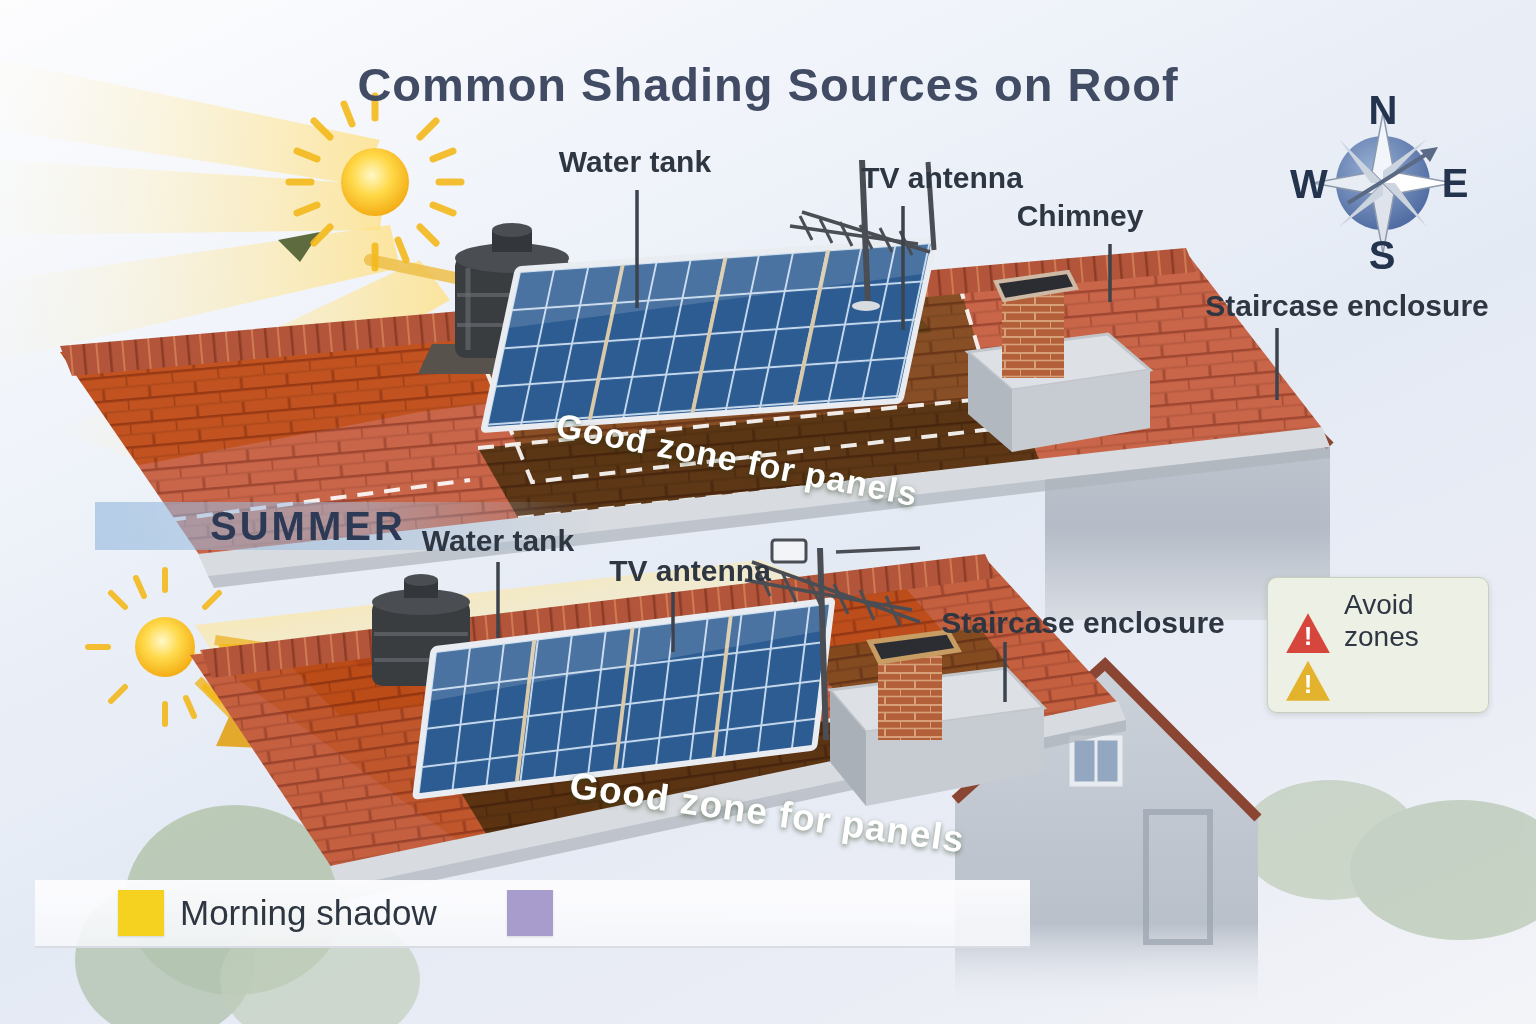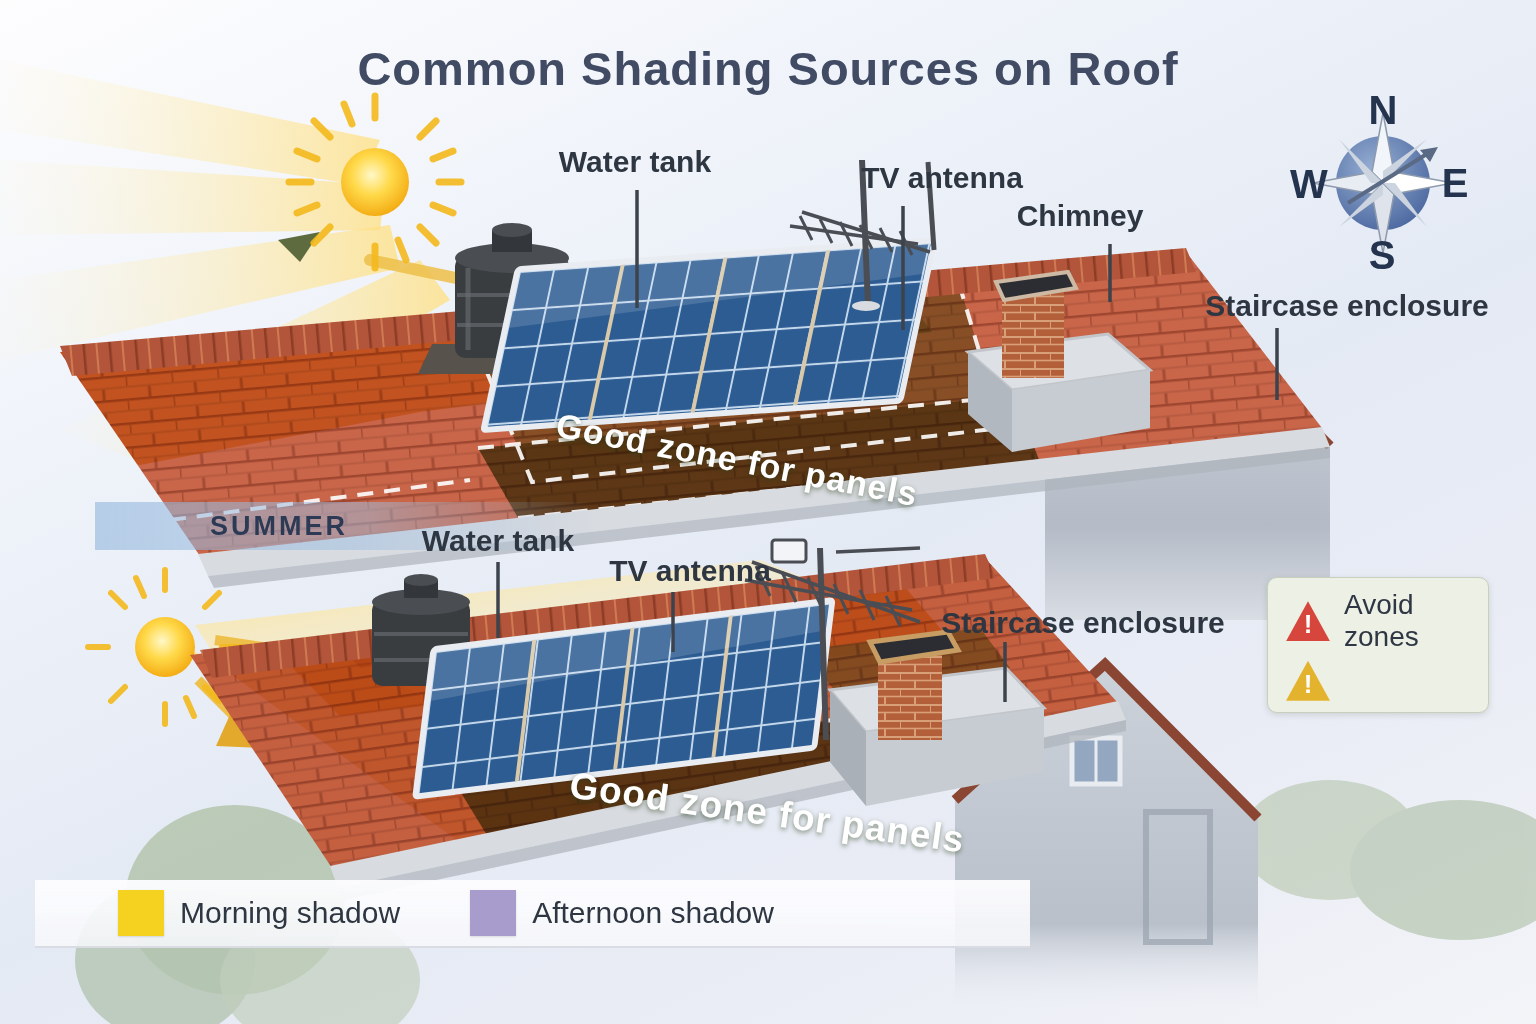--- a/index.html
+++ b/index.html
@@ -1,48 +1,48 @@
 <!DOCTYPE html>
 <html><head>
 <meta charset="utf-8">
 <style>
   html,body{margin:0;padding:0;}
   body{font-family:"Liberation Sans",sans-serif;background:#dfe5ef;}
   #canvas{position:relative;width:1536px;height:1024px;overflow:hidden;
     background:linear-gradient(155deg,#fdfdfe 0%,#eef2f9 30%,#e4eaf4 55%,#e9ecf5 75%,#f3f4f8 100%);}
   .abs{position:absolute;}
-  #title{left:768px;top:68px;transform:translate(-50%,-50%);
+  #title{left:768px;top:84px;transform:translate(-50%,-50%);
     font-size:47px;font-weight:600;color:#414b63;letter-spacing:1px;white-space:nowrap;}
   .obj-label{transform:translate(-50%,-50%);font-size:30px;color:#2e3642;white-space:nowrap;font-weight:700;}
   .good-zone-text{transform:translate(-50%,-50%) rotate(11deg);color:#fff;font-weight:700;
     font-size:34px;white-space:nowrap;text-shadow:0 2px 5px rgba(40,60,20,.55);letter-spacing:1px;}
   #good-zone-bottom{font-size:37px;transform:translate(-50%,-50%) rotate(8deg);}
   
   .compass-letter{transform:translate(-50%,-50%);font-size:40px;font-weight:700;color:#24344f;}
   
   #summer-band{left:95px;top:502px;width:500px;height:48px;
     background:linear-gradient(90deg,rgba(148,183,221,.62) 0%,rgba(160,192,226,.5) 55%,rgba(180,205,233,0) 100%);
     display:flex;align-items:center;}
-  #summer-band span{margin-left:115px;font-size:27px;font-weight:700;letter-spacing:3px;color:#2c3a55;}
+  #summer-band span{margin-left:115px;font-size:40px;font-weight:700;letter-spacing:3px;color:#2c3a55;}
   
   #zone-legend{left:1267px;top:577px;width:222px;height:136px;background:#edf1e5;
     border:1px solid #c7d0bc;border-radius:10px;box-shadow:0 2px 6px rgba(80,90,70,.18);
     display:flex;flex-direction:column;justify-content:space-evenly;padding:4px 0;box-sizing:border-box;}
-  .zl-row{display:flex;align-items:center;gap:14px;padding-left:18px;}
+  .zl-row{display:flex;align-items:flex-end;gap:14px;padding-left:18px;}
   .warn-tri{position:relative;width:44px;height:40px;flex:0 0 auto;
     clip-path:polygon(50% 0%,100% 100%,0% 100%);display:flex;align-items:flex-end;justify-content:center;}
   .warn-tri::after{content:"!";color:#fff;font-weight:800;font-size:26px;line-height:34px;}
   .zl-label{font-size:28px;color:#2f3744;}
   
   #shadow-legend{left:35px;top:880px;width:995px;height:68px;
     background:linear-gradient(180deg,rgba(253,253,255,.95),rgba(246,247,250,.88));
     border-bottom:2px solid #d9dce3;display:flex;align-items:center;gap:24px;padding-left:83px;box-sizing:border-box;}
   .sl-item{display:flex;align-items:center;gap:16px;margin-right:46px;}
   .sl-swatch{width:46px;height:46px;flex:0 0 auto;box-shadow:0 1px 2px rgba(0,0,0,.12);}
-  .sl-label{font-size:30px;color:#2e3642;}
+  .sl-label{font-size:35px;color:#2e3642;}
 </style>
 </head>
 <body>
 
 <div id="canvas">
 
   <svg class="abs" width="1536" height="1024" viewBox="0 0 1536 1024" style="left:0;top:0">
     <defs>
       <radialGradient id="sunG" cx="45%" cy="40%" r="65%">
         <stop offset="0%" stop-color="#fff8c8"></stop>
@@ -409,17 +409,16 @@
     </div>
   </div>
 
   <div class="abs" id="shadow-legend">
     <div class="sl-item">
       <span class="sl-swatch" style="background: rgb(245, 210, 31);"></span>
       <span class="sl-label">Morning shadow</span>
     </div>
     <div class="sl-item">
       <span class="sl-swatch" style="background: rgb(168, 156, 204);"></span>
-      <span class="sl-label">Afternoon shadow</span>
     </div>
   </div>
 
 </div>
 
 </body></html>

